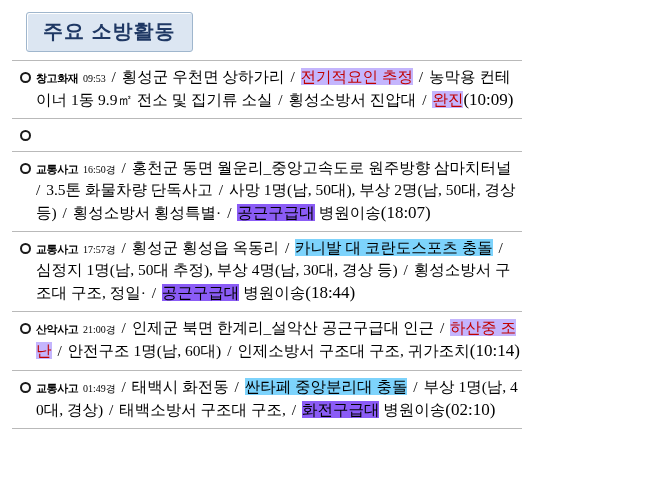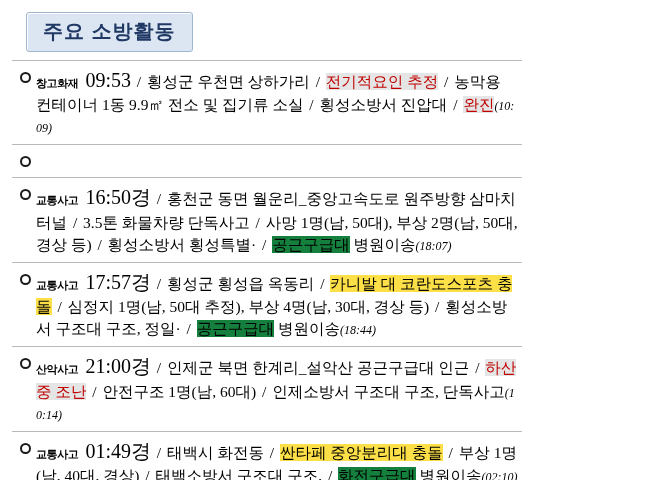--- a/index.html
+++ b/index.html
@@ -68,39 +68,38 @@
     word-break: break-all;
   }
   .cat {
     font-family: "Liberation Sans", sans-serif;
     font-weight: bold;
     font-size: 11px;
     letter-spacing: -0.4px;
     margin-right: 2px;
   }
   .time {
-    font-size: 20px;
+    font-size: 10px;
   }
   .sep {
     padding: 0 2px;
   }
   .hl-red {
-    background: #e5e5e5;
+    background: #c4b5fd;
     color: #c00000;
   }
   .hl-yellow {
-    background: #fde047;
+    background: #7dd3fc;
     text-align: center;
   }
   .hl-blue {
-    background: #15803d;
+    background: #8b5cf6;
   }
   .tail {
-    font-size: 12px;
-    font-style: italic;
+    font-size: 17px;
   }
 </style>
 </head>
 <body>
 
 <div class="page">
 
   <div class="title-wrap">
     <div class="title-box">주요 소방활동</div>
   </div>
@@ -116,21 +115,21 @@
       <div class="item">
         <div class="bullet-col"><span class="bullet"></span></div>
         <div class="body-col"><span class="cat">교통사고</span><span class="time"> 16:50경</span><span class="sep"> / </span><span>홍천군 동면 월운리_중앙고속도로 원주방향 삼마치터널</span><span class="sep"> / </span><span>3.5톤 화물차량 단독사고</span><span class="sep"> / </span><span>사망 1명(남, 50대), 부상 2명(남, 50대, 경상 등)</span><span class="sep"> / </span><span>횡성소방서 횡성특별·</span><span class="sep"> / </span><span class="hl-blue">공근구급대</span> <span>병원이송</span><span class="tail">(18:07)</span></div>
       </div>
       <div class="item">
         <div class="bullet-col"><span class="bullet"></span></div>
         <div class="body-col"><span class="cat">교통사고</span><span class="time"> 17:57경</span><span class="sep"> / </span><span>횡성군 횡성읍 옥동리</span><span class="sep"> / </span><span class="hl-yellow">카니발 대 코란도스포츠 충돌</span><span class="sep"> / </span><span>심정지 1명(남, 50대 추정), 부상 4명(남, 30대, 경상 등)</span><span class="sep"> / </span><span>횡성소방서 구조대 구조, 정일·</span><span class="sep"> / </span><span class="hl-blue">공근구급대</span> <span>병원이송</span><span class="tail">(18:44)</span></div>
       </div>
       <div class="item">
         <div class="bullet-col"><span class="bullet"></span></div>
-        <div class="body-col"><span class="cat">산악사고</span><span class="time"> 21:00경</span><span class="sep"> / </span><span>인제군 북면 한계리_설악산 공근구급대 인근</span><span class="sep"> / </span><span class="hl-red">하산중 조난</span><span class="sep"> / </span><span>안전구조 1명(남, 60대)</span><span class="sep"> / </span><span>인제소방서 구조대 구조, 단독사고</span><span class="tail">(10:14)</span></div>
+        <div class="body-col"><span class="cat">산악사고</span><span class="time"> 21:00경</span><span class="sep"> / </span><span>인제군 북면 한계리_설악산 공근구급대 인근</span><span class="sep"> / </span><span class="hl-red">하산중 조난</span><span class="sep"> / </span><span>안전구조 1명(남, 60대)</span><span class="sep"> / </span><span>인제소방서 구조대 구조, 귀가조치</span><span class="tail">(10:14)</span></div>
       </div>
       <div class="item">
         <div class="bullet-col"><span class="bullet"></span></div>
         <div class="body-col"><span class="cat">교통사고</span><span class="time"> 01:49경</span><span class="sep"> / </span><span>태백시 화전동</span><span class="sep"> / </span><span class="hl-yellow">싼타페 중앙분리대 충돌</span><span class="sep"> / </span><span>부상 1명(남, 40대, 경상)</span><span class="sep"> / </span><span>태백소방서 구조대 구조, </span><span class="sep"> / </span><span class="hl-blue">화전구급대</span> <span>병원이송</span><span class="tail">(02:10)</span></div>
       </div>
     </div>
 
 </div>
 
 </body></html>

